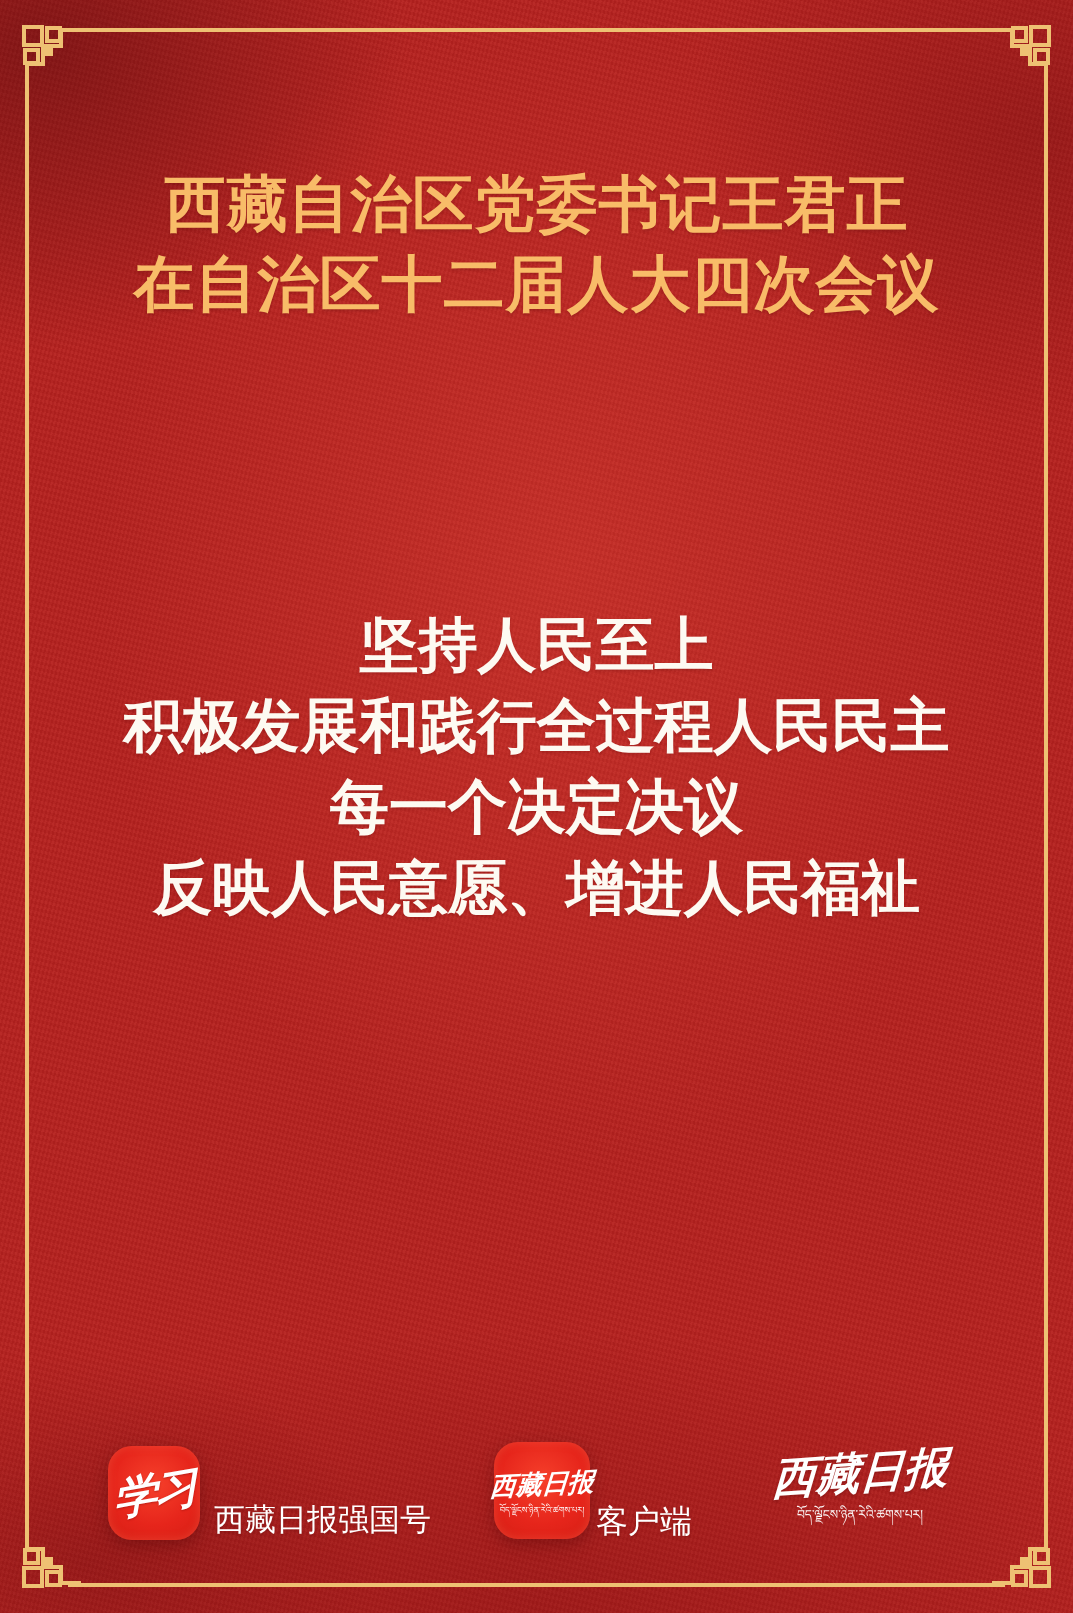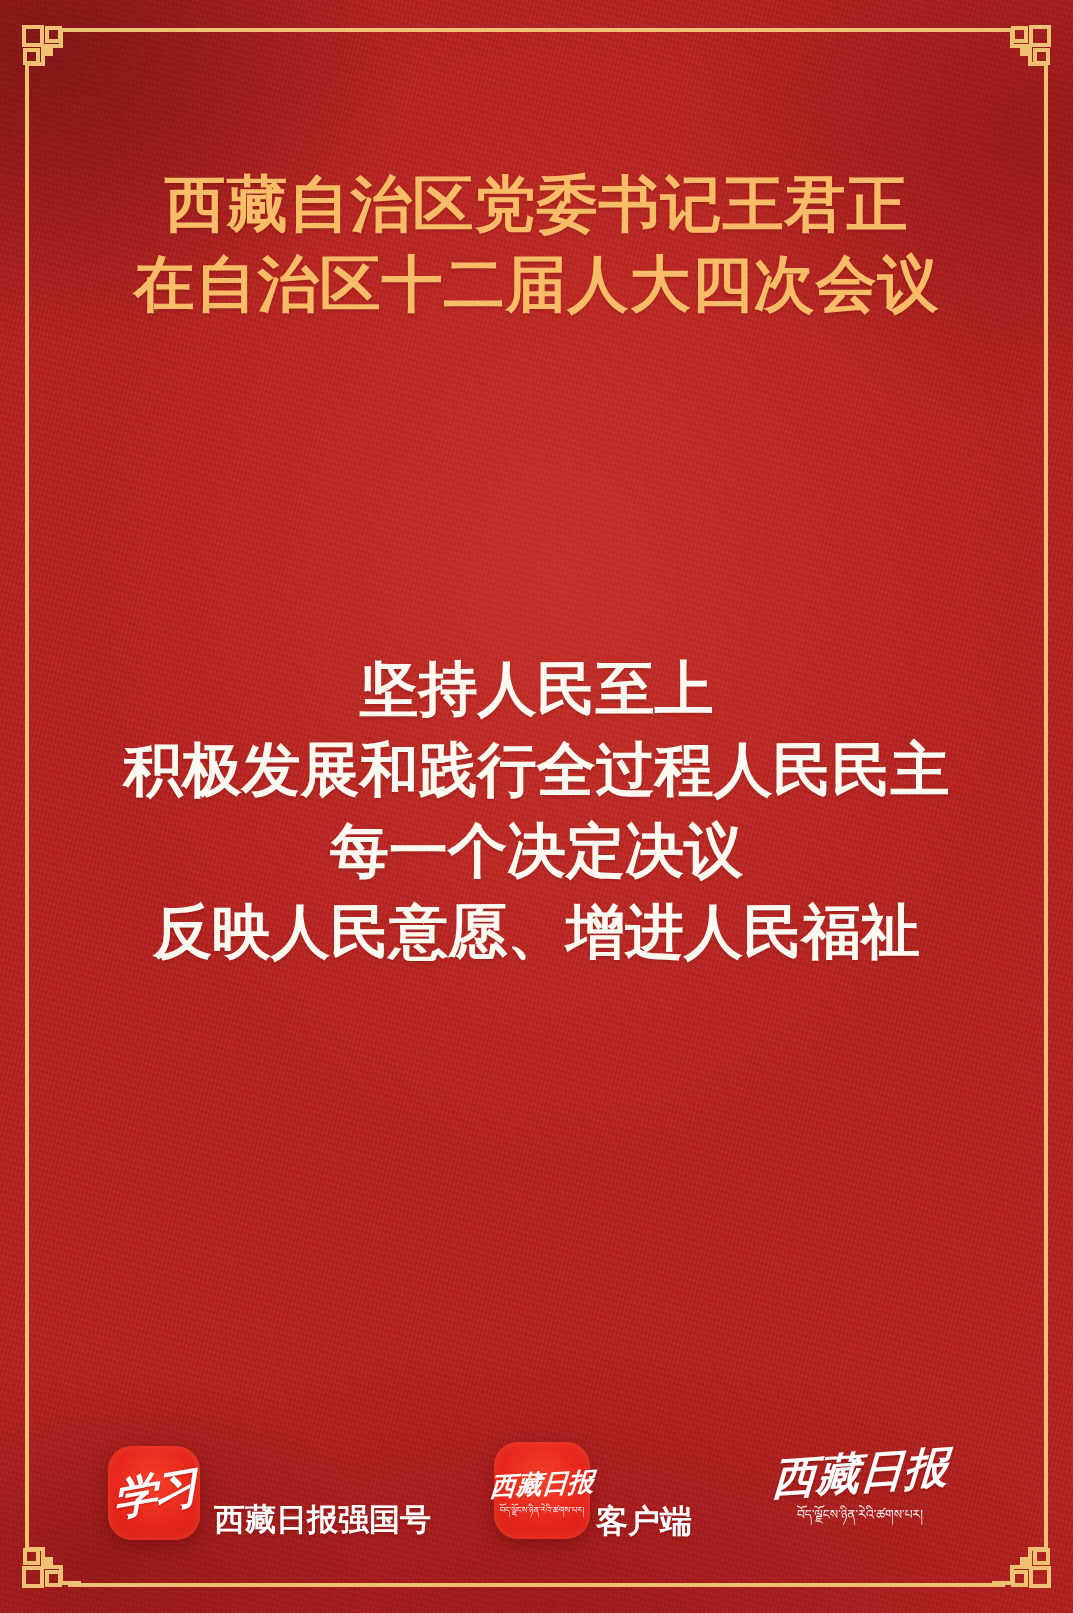--- a/index.html
+++ b/index.html
@@ -43,21 +43,20 @@
   }
 
   
   .quote {
     position:absolute; left:20px; right:20px; top:605px;
     text-align:center;
     color:#fdfaf2;
     font-family:"Liberation Serif","DejaVu Serif",serif;
     font-size:59px; line-height:81px; font-weight:700;
     text-shadow:0 2px 3px rgba(90,10,10,.22);
-    margin-top:44px;
   }
 
   
   .app-icon {
     position:absolute;
     border-radius:24px;
     background:radial-gradient(circle at 50% 40%, #f6402b 0%, #e6251b 58%, #d51f15 100%);
     box-shadow:0 5px 16px rgba(70,0,0,.35), inset 0 0 10px rgba(255,120,90,.35);
     color:#fff;
   }
@@ -74,21 +73,21 @@
   .client-icon .icon-title {
     font-family:"Liberation Serif","DejaVu Serif",serif;
     font-style:italic; font-weight:700; font-size:26px;
     white-space:nowrap; transform:rotate(-3deg) skewX(-7deg);
   }
   .client-icon .icon-sub {
     font-size:9px; line-height:10px; white-space:nowrap;
     transform:scaleX(.92); opacity:.96;
   }
   .footer-label {
-    position:absolute; color:#ffffff; font-weight:700;
+    position:absolute; color:#ffffff; font-weight:400;
     text-shadow:0 2px 3px rgba(90,10,10,.3); white-space:nowrap;
   }
   .label-xuexi  { left:214px; top:1499px; font-size:31px; }
   .label-client { left:596px; top:1500px; font-size:32px; }
 
   .masthead { position:absolute; left:760px; top:1446px; width:200px;
     text-align:center; color:#ffffff; }
   .masthead-title {
     font-family:"Liberation Serif","DejaVu Serif",serif;
     font-style:italic; font-weight:700; font-size:44px; line-height:56px;

